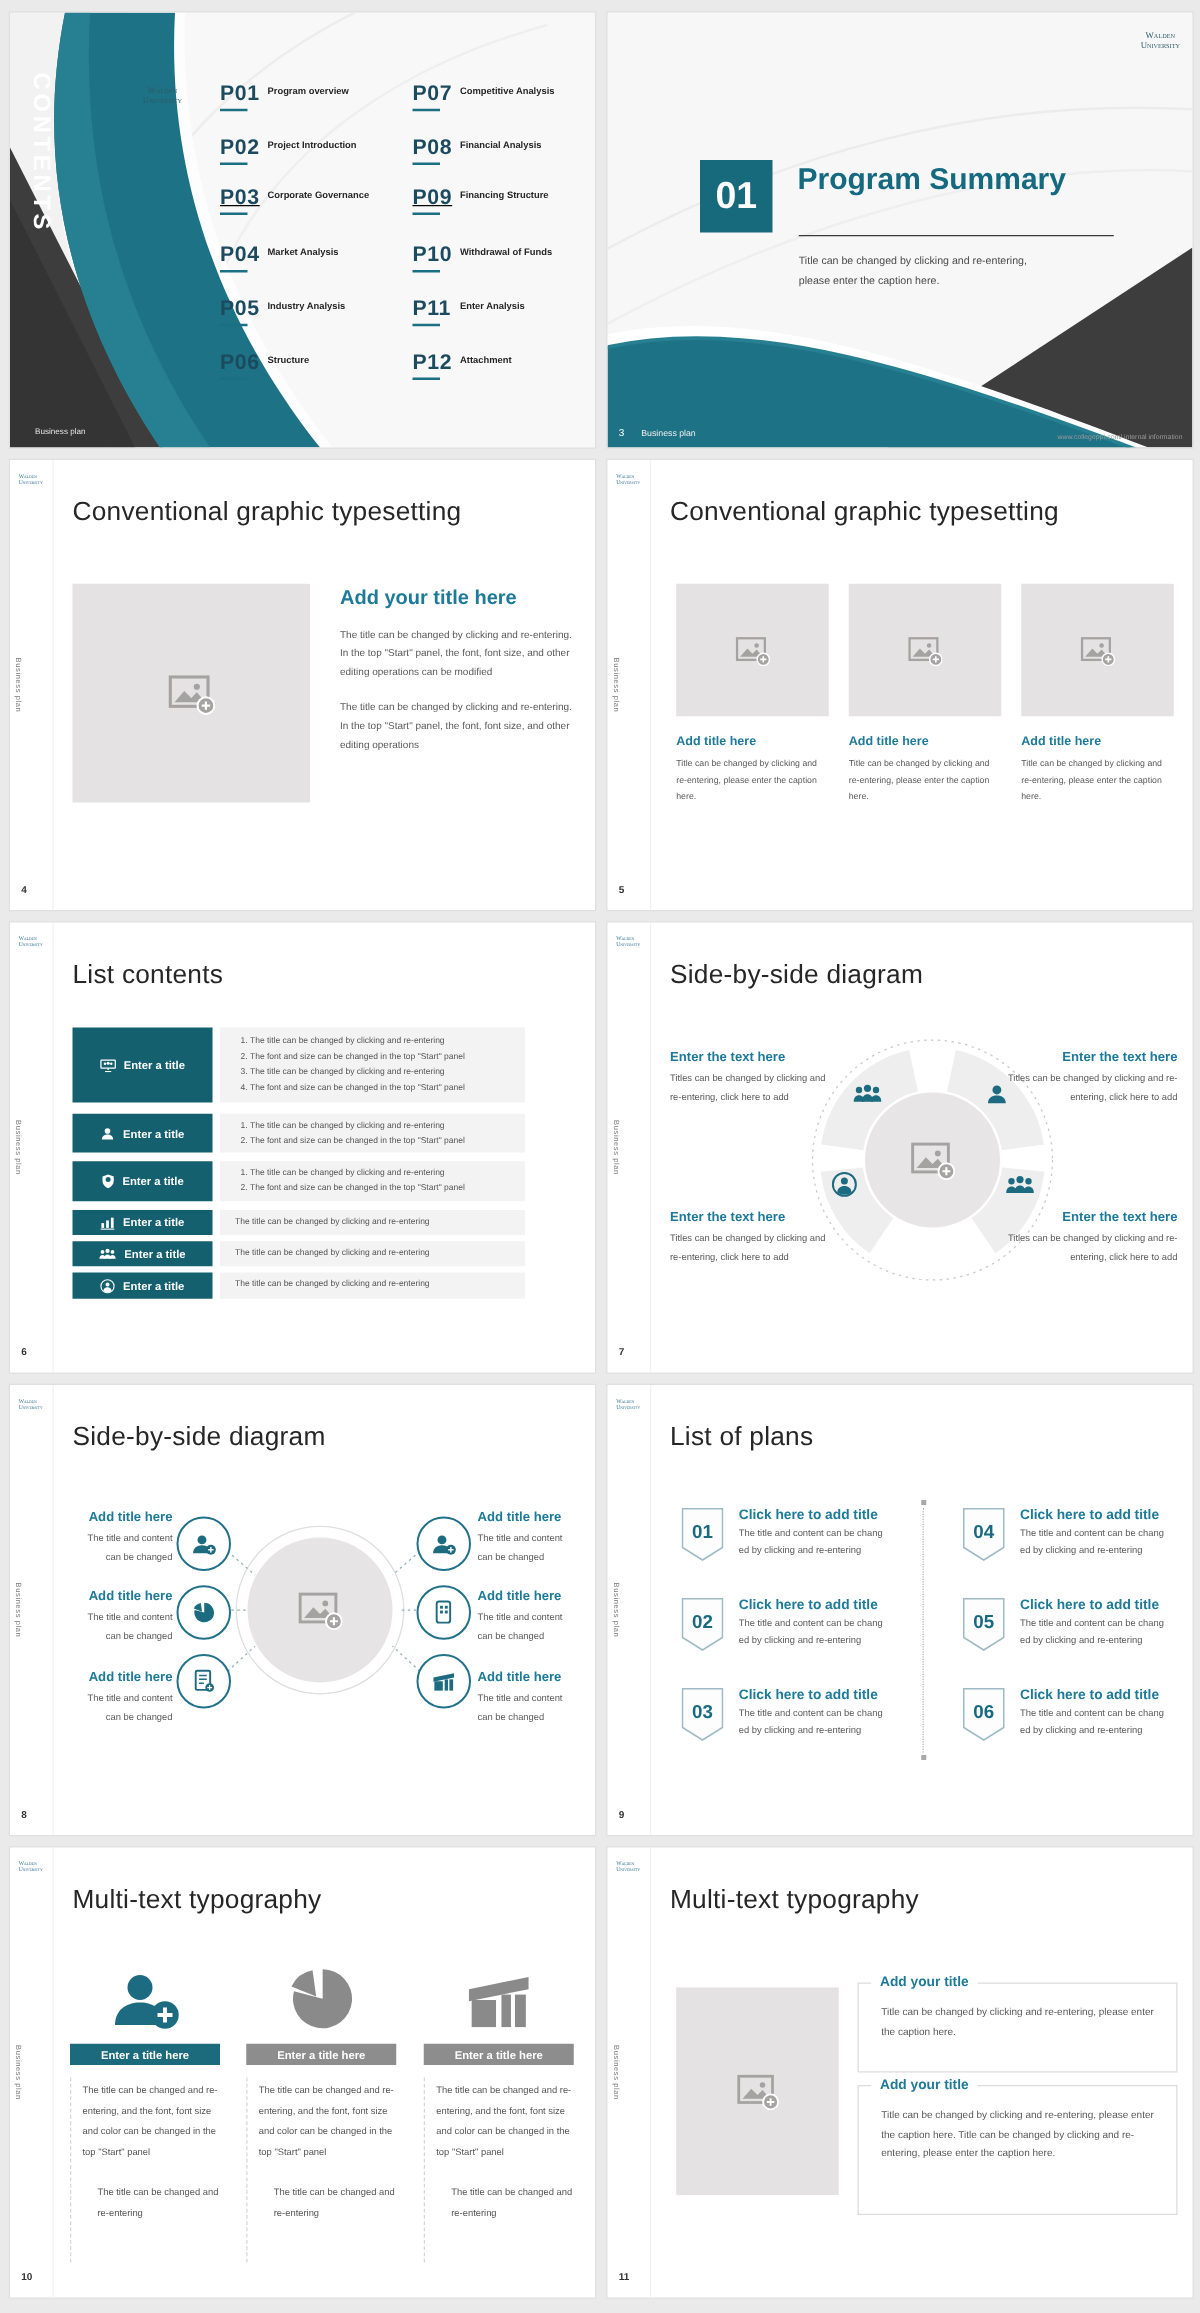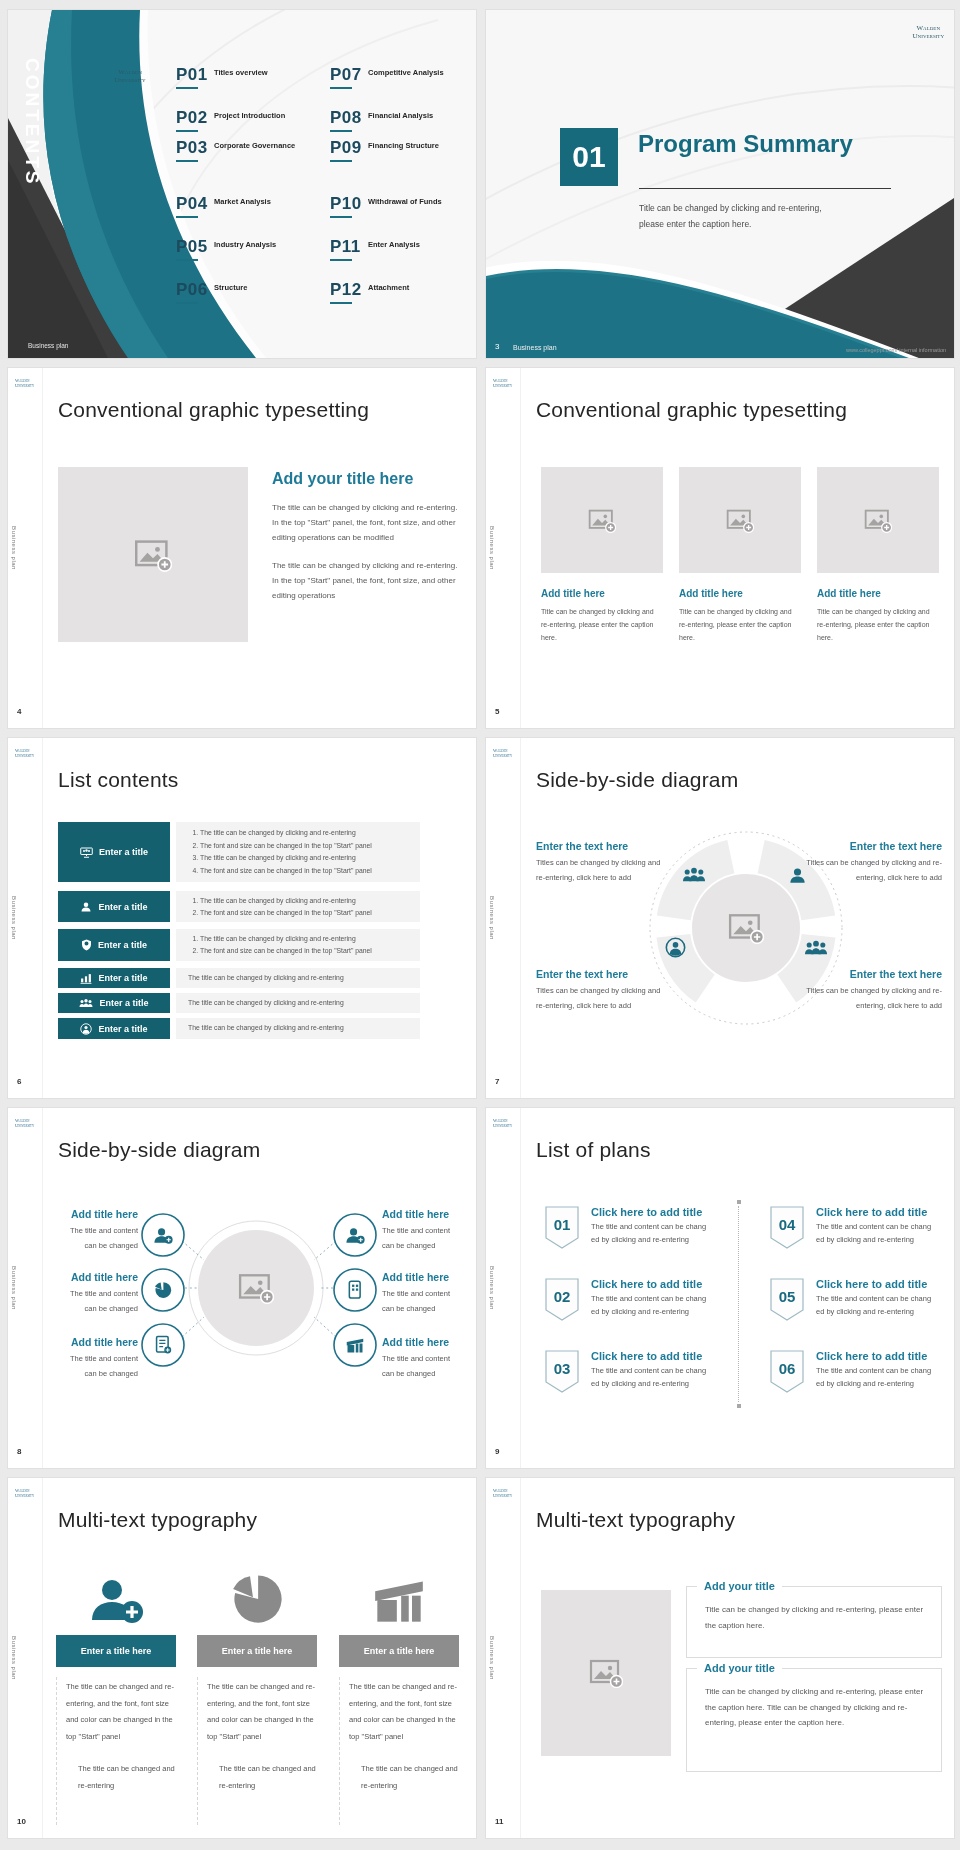--- a/index.html
+++ b/index.html
@@ -23,21 +23,21 @@
   .wtitle{position:absolute;left:50px;top:30px;font-size:21px;font-weight:300;color:#262626;letter-spacing:.2px;white-space:nowrap;}
   .wstrip{position:absolute;left:34px;top:0;bottom:0;width:1px;background:#f1f1f1;}
   .teal-h{color:#1d7a98;font-weight:bold;}
   .ph{background:#e4e2e2;display:flex;align-items:center;justify-content:center;color:#a5a2a2;}
   
   .contents-vertical{position:absolute;left:13px;top:48px;writing-mode:vertical-rl;font-size:19px;font-weight:bold;color:#fff;letter-spacing:3px;}
   .cover-logo{position:absolute;left:86px;top:58px;width:72px;text-align:center;font-family:"Liberation Serif",serif;font-variant:small-caps;font-size:7px;line-height:8px;color:#2c5a6a;}
   .cover-footer{position:absolute;left:20px;bottom:9px;font-size:6.5px;color:#e3e3e3;}
   .citem{position:absolute;width:152px;}
   .ca{left:168px;}.cb{left:322px;}
-  .r0{top:55px;}.r1{top:98px;}.r2{top:128px;}.r3{top:184px;}.r4{top:227px;}.r5{top:270px;}
+  .r0{top:55px;}.r1{top:98px;}.r2{top:138px;text-decoration:underline;}.r3{top:184px;}.r4{top:227px;}.r5{top:270px;}
   .pnum{font-size:17px;font-weight:bold;color:#1c4a5e;letter-spacing:.5px;}
   .pline{width:22px;height:2px;background:#1a7082;margin-top:2px;}
   .plabel{position:absolute;left:38px;top:3px;width:112px;font-size:7.5px;font-weight:bold;color:#262626;line-height:9px;}
   
   .s3logo{position:absolute;right:10px;top:14px;text-align:center;font-family:"Liberation Serif",serif;font-variant:small-caps;font-size:7px;line-height:8px;color:#2c5a6a;}
   .numbox{position:absolute;left:74px;top:118px;width:58px;height:58px;background:#17697c;color:#fff;font-size:30px;font-weight:bold;display:flex;align-items:center;justify-content:center;}
   .s3title{position:absolute;left:152px;top:120px;font-size:24px;font-weight:bold;color:#156a80;white-space:nowrap;}
   .s3line{position:absolute;left:153px;top:178px;width:252px;height:1px;background:#3a3a3a;}
   .s3cap{position:absolute;left:153px;top:190px;font-size:8.5px;line-height:16px;color:#4a4a4a;}
   .s3page{position:absolute;left:9px;bottom:7px;font-size:8px;color:#fff;}
@@ -92,21 +92,21 @@
   .ptext h5{margin:0 0 3px 0;font-size:11px;}
   .ptext p{margin:0;font-size:7.5px;line-height:12.5px;color:#595959;}
   .pdivider{position:absolute;left:252px;top:98px;height:196px;border-left:1px dotted #b5b5b5;}
   .pdivider::before,.pdivider::after{content:"";position:absolute;left:-2.5px;width:4px;height:4px;background:#a8a8a8;}
   .pdivider::before{top:-6px;}
   .pdivider::after{bottom:-6px;}
   
   .t10col{position:absolute;top:84px;width:120px;}
   .t10a{left:48px;}.t10b{left:189px;}.t10c{left:331px;}
   .t10icon{height:64px;display:flex;align-items:flex-end;justify-content:center;margin-bottom:9px;}
-  .t10bar{height:32px;background:#8d8d8d;color:#fff;font-size:9px;font-weight:bold;display:flex;align-items:center;justify-content:center;}
+  .t10bar{height:17px;background:#8d8d8d;color:#fff;font-size:9px;font-weight:bold;display:flex;align-items:center;justify-content:center;}
   .t10a .t10bar{background:#1c6b7d;}
   .t10text{margin-top:10px;border-left:1px dashed #d6d6d6;padding:2px 0 4px 9px;min-height:142px;}
   .t10text p{margin:0;font-size:7.5px;line-height:16.5px;color:#555;}
   .t10text p + p{margin-top:16px;margin-left:12px;}
   
   .ph11{position:absolute;left:55px;top:112px;width:130px;height:166px;}
   .t11box{position:absolute;left:200px;width:254px;border:1px solid #dcdcdc;background:#fff;}
   .t11b1{top:108px;height:70px;}
   .t11b2{top:190px;height:102px;}
   .t11h{position:absolute;top:-7px;left:10px;background:#fff;padding:0 7px;font-size:11px;}
@@ -202,21 +202,21 @@
     <path d="M44 0 C20 120 46 238 120 348 L160 348 C80 230 58 112 64 0 Z" fill="#278092"></path>
   </svg>
   <div class="contents-vertical">CONTENTS</div>
   <div class="cover-logo">
     <div>Walden</div>
     <div>University</div>
   </div>
   <div class="citem ca r0">
       <div class="pnum">P01</div>
       <div class="pline"></div>
-      <div class="plabel">Titles overview</div>
+      <div class="plabel">Program overview</div>
     </div>
   <div class="citem ca r1">
       <div class="pnum">P02</div>
       <div class="pline"></div>
       <div class="plabel">Project Introduction</div>
     </div>
   <div class="citem ca r2">
       <div class="pnum">P03</div>
       <div class="pline"></div>
       <div class="plabel">Corporate Governance</div>

